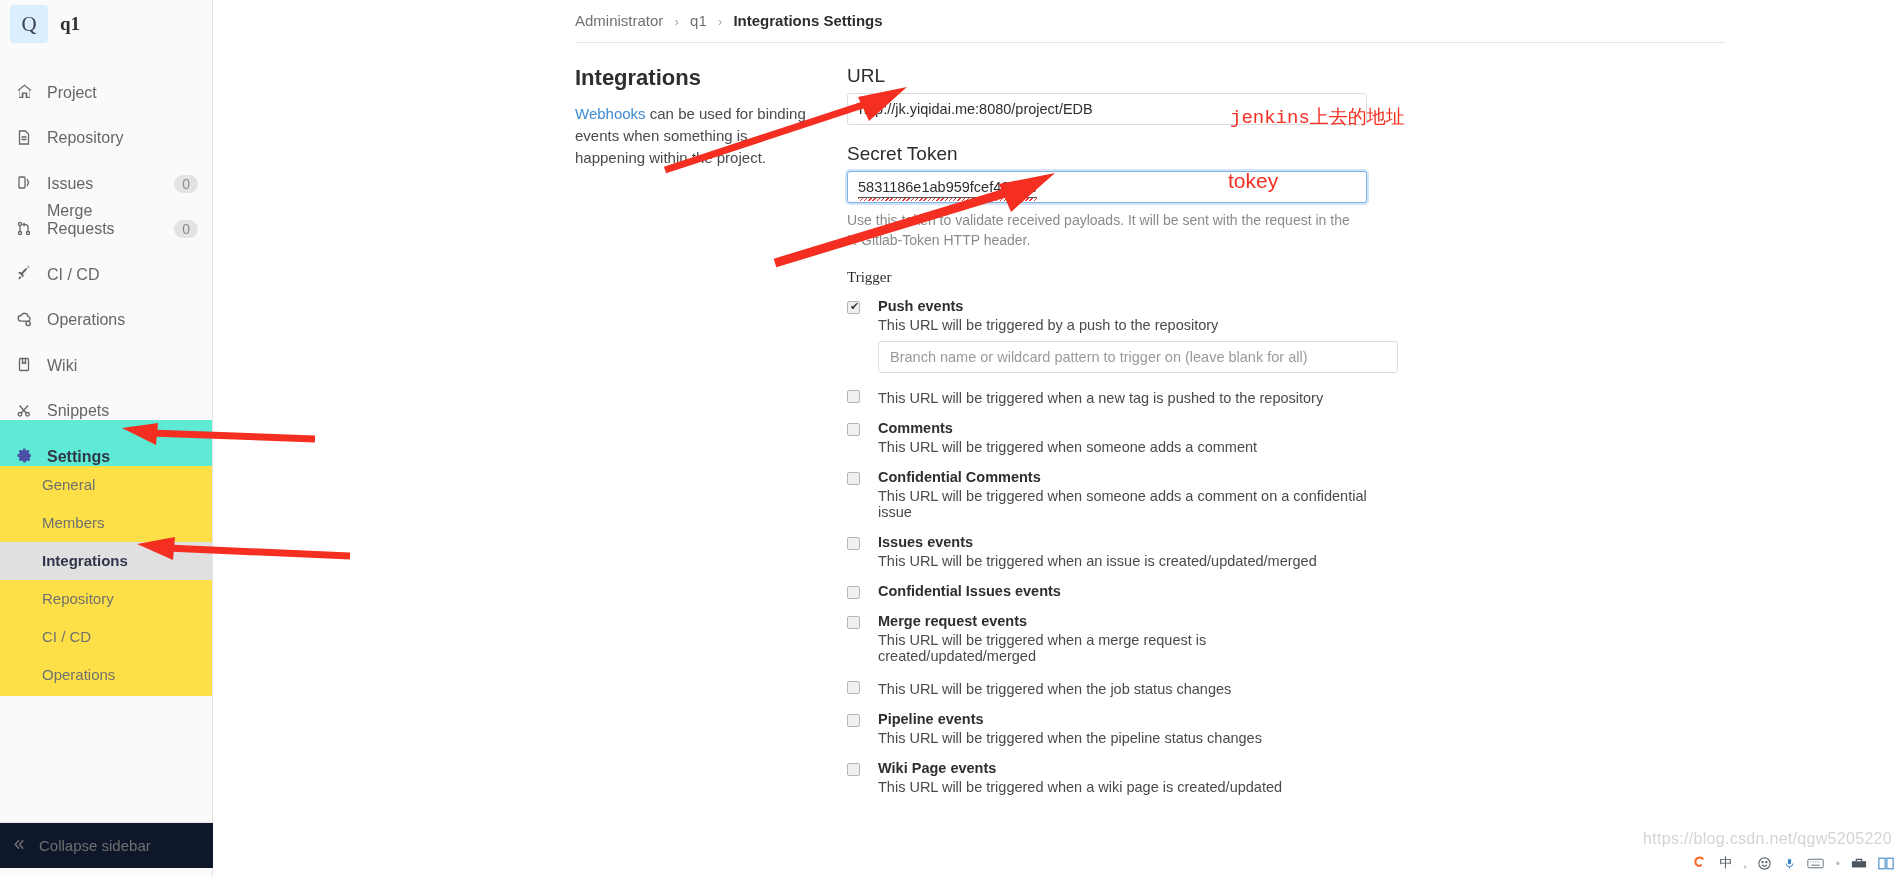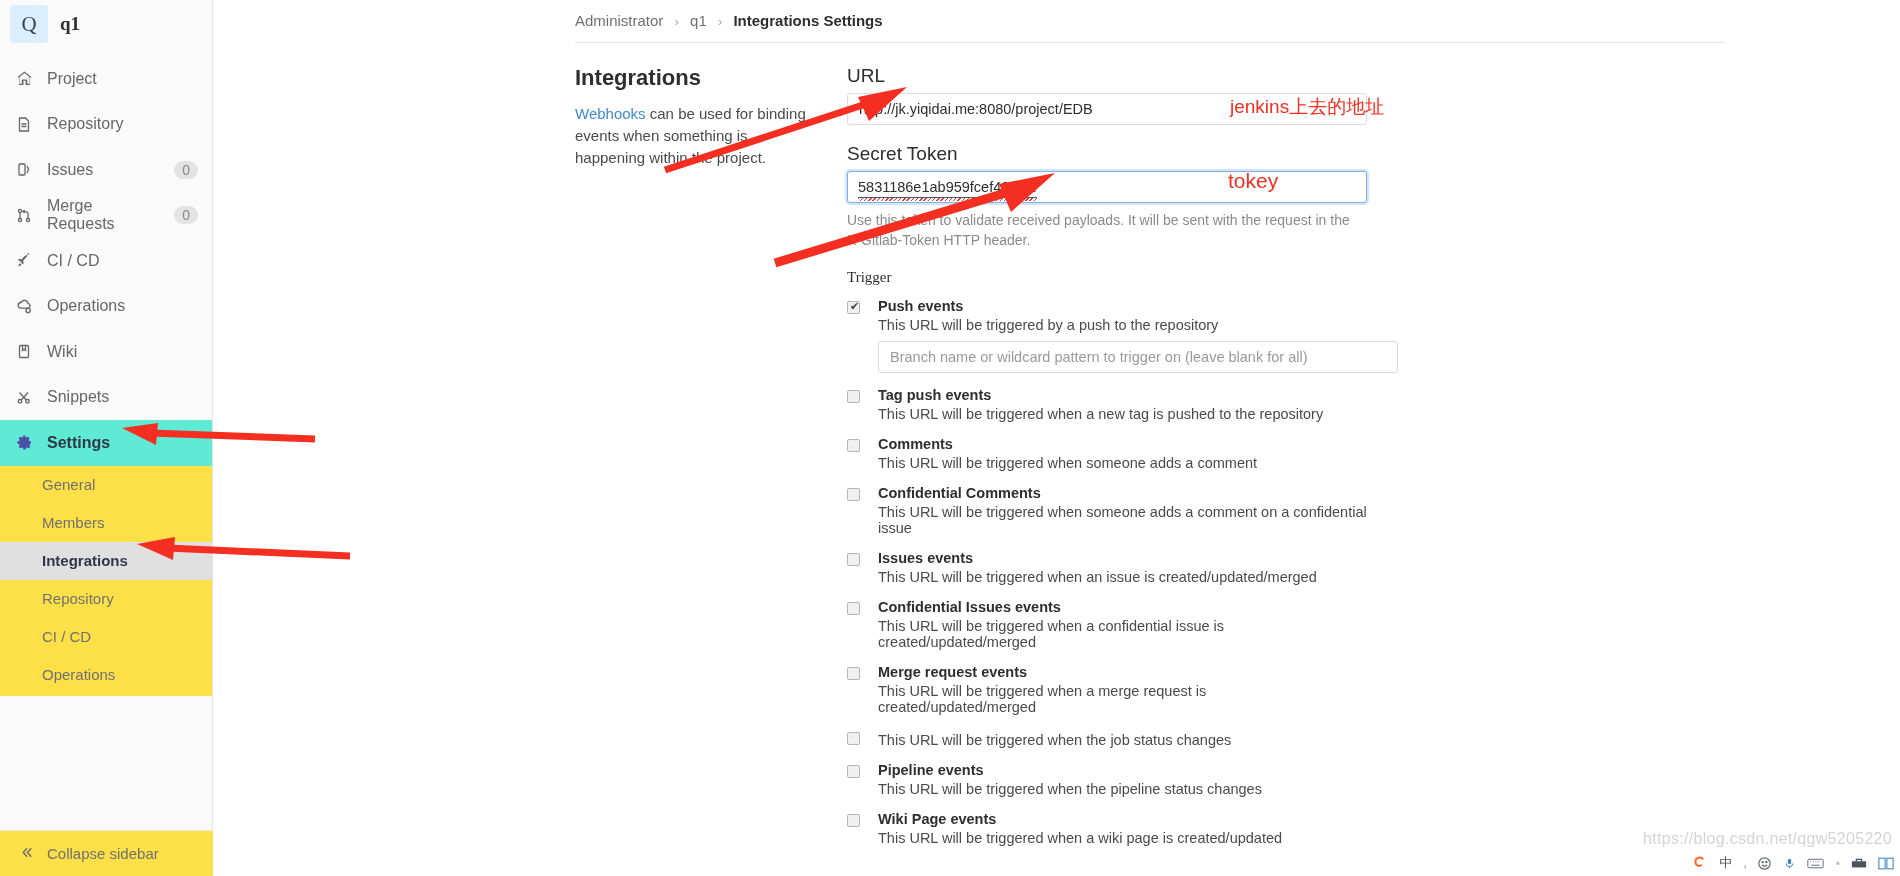--- a/index.html
+++ b/index.html
@@ -28,21 +28,21 @@
     width: 38px; height: 38px; border-radius: 4px;
     background: #dbeeff; color: #3b4252;
     display: flex; align-items: center; justify-content: center;
     font-size: 21px; font-family: "Liberation Serif", serif;
   }
   .proj-name { font-size: 19px; color: #2e2e2e; font-weight: 700;
                font-family: "Liberation Serif", serif; }
 
   .nav { margin-top: 8px; }
   .nav-item {
-    display: flex; align-items: center;
+    display: flex; align-items: flex-end;
     height: 45.5px; padding: 0 14px; gap: 13px;
     color: #666; font-size: 16px; cursor: pointer;
     position: relative;
   }
   .nav-item .label { flex: 1; }
   .nav-item.active {
     background: #5eead4; color: #31374a; font-weight: 700;
   }
   .nav-icon {
     width: 20px; height: 20px; flex: 0 0 20px;
@@ -59,26 +59,26 @@
   .subnav-item {
     height: 38px; display: flex; align-items: center;
     padding-left: 42px; font-size: 15px; color: #707070;
     cursor: pointer;
   }
   .subnav-item.active {
     background: #e0e0e0; color: #31374a; font-weight: 700;
   }
 
   .collapse {
-    position: absolute; left: 0; bottom: 0;
+    position: absolute; left: 0; bottom: 8px;
     width: 213px; height: 46px;
     display: flex; align-items: center; gap: 12px;
-    padding-left: 20px;
+    padding-left: 12px;
     border-top: 1px solid #e8e8e8;
-    background: #fde047;
+    background: #0f172a;
     color: #707070; font-size: 15px; cursor: pointer;
   }
 
   
   .main { position: absolute; left: 213px; top: 0; right: 0; height: 876px; background: #fff; }
   .breadcrumb {
     padding: 12px 0 0 362px;
     font-size: 15px; color: #707070;
   }
   .breadcrumb a { color: #707070; text-decoration: none; }
@@ -347,21 +347,20 @@
             <div class="trig-name">Push events</div>
             <div class="trig-desc">This URL will be triggered by a push to the repository</div>
             <input class="txt branch-input" type="text" placeholder="Branch name or wildcard pattern to trigger on (leave blank for all)" style="">
           </div>
         </div>
 
         
         <div class="trig">
           <div class="cb"></div>
           <div class="trig-body">
-            <div class="trig-name">Tag push events</div>
             <div class="trig-desc">This URL will be triggered when a new tag is pushed to the repository</div>
           </div>
         </div>
 
         
         <div class="trig">
           <div class="cb"></div>
           <div class="trig-body">
             <div class="trig-name">Comments</div>
             <div class="trig-desc">This URL will be triggered when someone adds a comment</div>
@@ -384,21 +383,20 @@
             <div class="trig-name">Issues events</div>
             <div class="trig-desc">This URL will be triggered when an issue is created/updated/merged</div>
           </div>
         </div>
 
         
         <div class="trig">
           <div class="cb"></div>
           <div class="trig-body">
             <div class="trig-name">Confidential Issues events</div>
-            <div class="trig-desc">This URL will be triggered when a confidential issue is created/updated/merged</div>
           </div>
         </div>
 
         
         <div class="trig">
           <div class="cb"></div>
           <div class="trig-body">
             <div class="trig-name">Merge request events</div>
             <div class="trig-desc">This URL will be triggered when a merge request is created/updated/merged</div>
           </div>
@@ -447,21 +445,21 @@
   <svg class="arrow" style="left:655px; top:85px;" width="260" height="90" viewBox="0 0 260 90">
     <path d="M10 85 L220 16" stroke="#f42e20" stroke-width="7" fill="none"></path>
     <path d="M252 2 L214 36 L203 12 Z" fill="#f42e20"></path>
   </svg>
 
   <svg class="arrow" style="left:765px; top:168px;" width="300" height="100" viewBox="0 0 300 100">
     <path d="M10 95 L250 22" stroke="#f42e20" stroke-width="9" fill="none"></path>
     <path d="M290 5 L246 44 L234 16 Z" fill="#f42e20"></path>
   </svg>
 
-  <div class="anno" style="left:1230px; top:94px;">jenkins上去的地址</div>
+  <div class="anno" style="left:1230px; top:104px;font-family:Liberation Mono, monospace;">jenkins上去的地址</div>
 
   <div class="anno" style="left:1228px; top:169px; font-size:21px;">tokey</div>
 
   <div class="watermark">https://blog.csdn.net/qgw5205220</div>
 
   <div class="tray">
     <span>
       <svg width="17" height="17" viewBox="0 0 16 16">
           <path d="M11 3.5C9.5 2 6.5 2 5 3.8c-1.7 2-1 4.8 1 6 1.2.7 2.5.6 3.4-.2" stroke="#ff6a2b" stroke-width="2" fill="none" stroke-linecap="round"></path>
         </svg>

